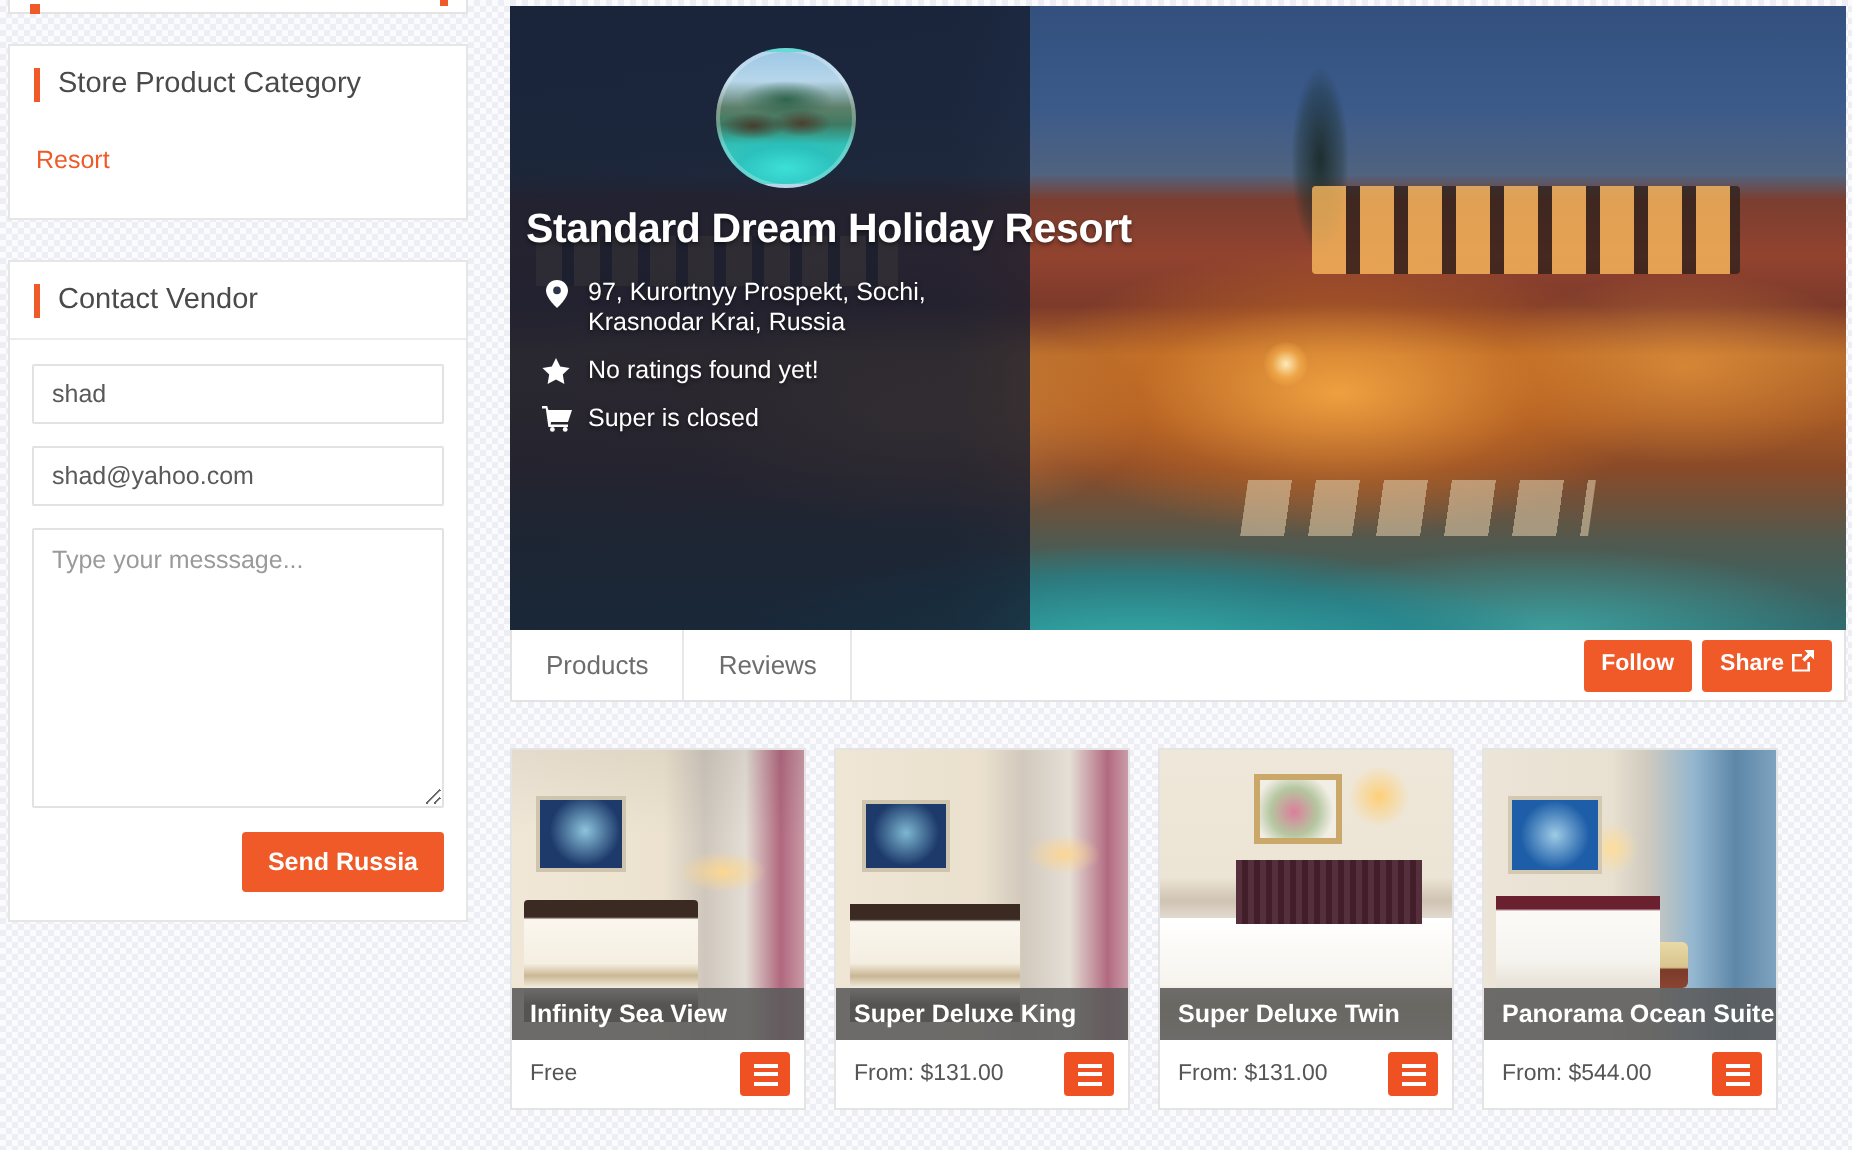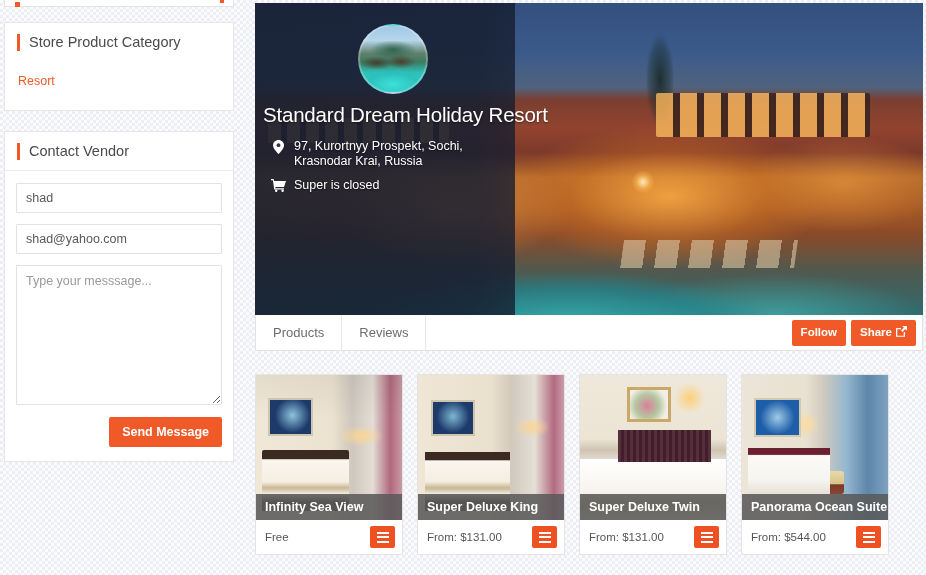--- a/index.html
+++ b/index.html
@@ -162,21 +162,21 @@
     margin: 0 auto 9px auto; overflow: hidden;
     border: 2px solid rgba(255,255,255,.25);
     background:
       radial-gradient(ellipse 40px 18px at 50% 88%, rgba(60,225,215,.95) 0%, rgba(40,190,190,.7) 60%, rgba(30,150,160,0) 85%),
       radial-gradient(ellipse 22px 9px at 25% 56%, rgba(70,55,40,.9) 0%, rgba(70,55,40,0) 75%),
       radial-gradient(ellipse 20px 9px at 62% 54%, rgba(75,58,42,.9) 0%, rgba(75,58,42,0) 75%),
       radial-gradient(ellipse 30px 12px at 50% 36%, rgba(40,95,70,.9) 0%, rgba(40,95,70,0) 78%),
       linear-gradient(to bottom, #9ec8e6 0%, #b7d6ea 22%, #5d7f6a 42%, #3e7a62 55%, #2fbfb6 70%, #46d6c8 100%);
   }
   .store-name {
-    font-size: 20.5px; font-weight: 400; letter-spacing: -.2px;
+    font-size: 20.5px; font-weight: 700; letter-spacing: -.2px;
     padding-left: 3px; margin-bottom: 12px;
     text-shadow: 0 1px 2px rgba(0,0,0,.5);
     white-space: nowrap;
   }
   .meta-row {
     display: flex; align-items: flex-start;
     margin-bottom: 9px; padding-left: 34px;
     font-size: 12.5px; line-height: 15px; font-weight: 400;
     text-shadow: 0 1px 2px rgba(0,0,0,.55);
   }
@@ -359,21 +359,21 @@
   <div class="panel">
     <div class="panel-head">
       <div class="accent-bar"></div>
       <div class="panel-title">Contact Vendor</div>
     </div>
     <div class="contact-body">
       <input class="field" type="text" value="shad" style="">
       <input class="field" type="text" value="shad@yahoo.com" style="">
       <textarea class="msg-area" placeholder="Type your messsage..." style=""></textarea>
       <div class="btn-row">
-        <button class="btn-send">Send Message</button>
+        <button class="btn-send">Send Russia</button>
       </div>
     </div>
   </div>
 
 </div>
 
 <div class="right-col">
 
   <div class="hero">
     <div class="hero-photo">
@@ -392,20 +392,28 @@
       <div class="meta-row">
         <span class="meta-icon">
           <svg width="11" height="14" viewBox="0 0 11 14">
             <path d="M5.5 0C2.5 0 0 2.4 0 5.3c0 3.9 5.5 8.7 5.5 8.7S11 9.2 11 5.3C11 2.4 8.5 0 5.5 0z" fill="#ffffff"></path>
             <circle cx="5.5" cy="5.2" r="1.9" fill="#2b3448"></circle>
           </svg>
         </span>
         <span class="meta-text">97, Kurortnyy Prospekt, Sochi, Krasnodar Krai, Russia</span>
       </div>
 
+      <div class="meta-row">
+        <span class="meta-icon">
+          <svg width="14" height="13" viewBox="0 0 14 13">
+            <path d="M7 0l2.1 4.3 4.7.7-3.4 3.3.8 4.7L7 10.8 2.8 13l.8-4.7L.2 5l4.7-.7z" fill="#ffffff"></path>
+          </svg>
+        </span>
+        <span class="meta-text">No ratings found yet!</span>
+      </div>
 
       <div class="meta-row">
         <span class="meta-icon">
           <svg width="15" height="13" viewBox="0 0 15 13">
             <path d="M0 0h2.6l.6 2H15l-2 6H4.6l-.3 1.2H13v1.3H3.2L1.9 1.3H0z" fill="#ffffff"></path>
             <circle cx="5.2" cy="11.7" r="1.2" fill="#ffffff"></circle>
             <circle cx="11.6" cy="11.7" r="1.2" fill="#ffffff"></circle>
           </svg>
         </span>
         <span class="meta-text">Super is closed</span>

